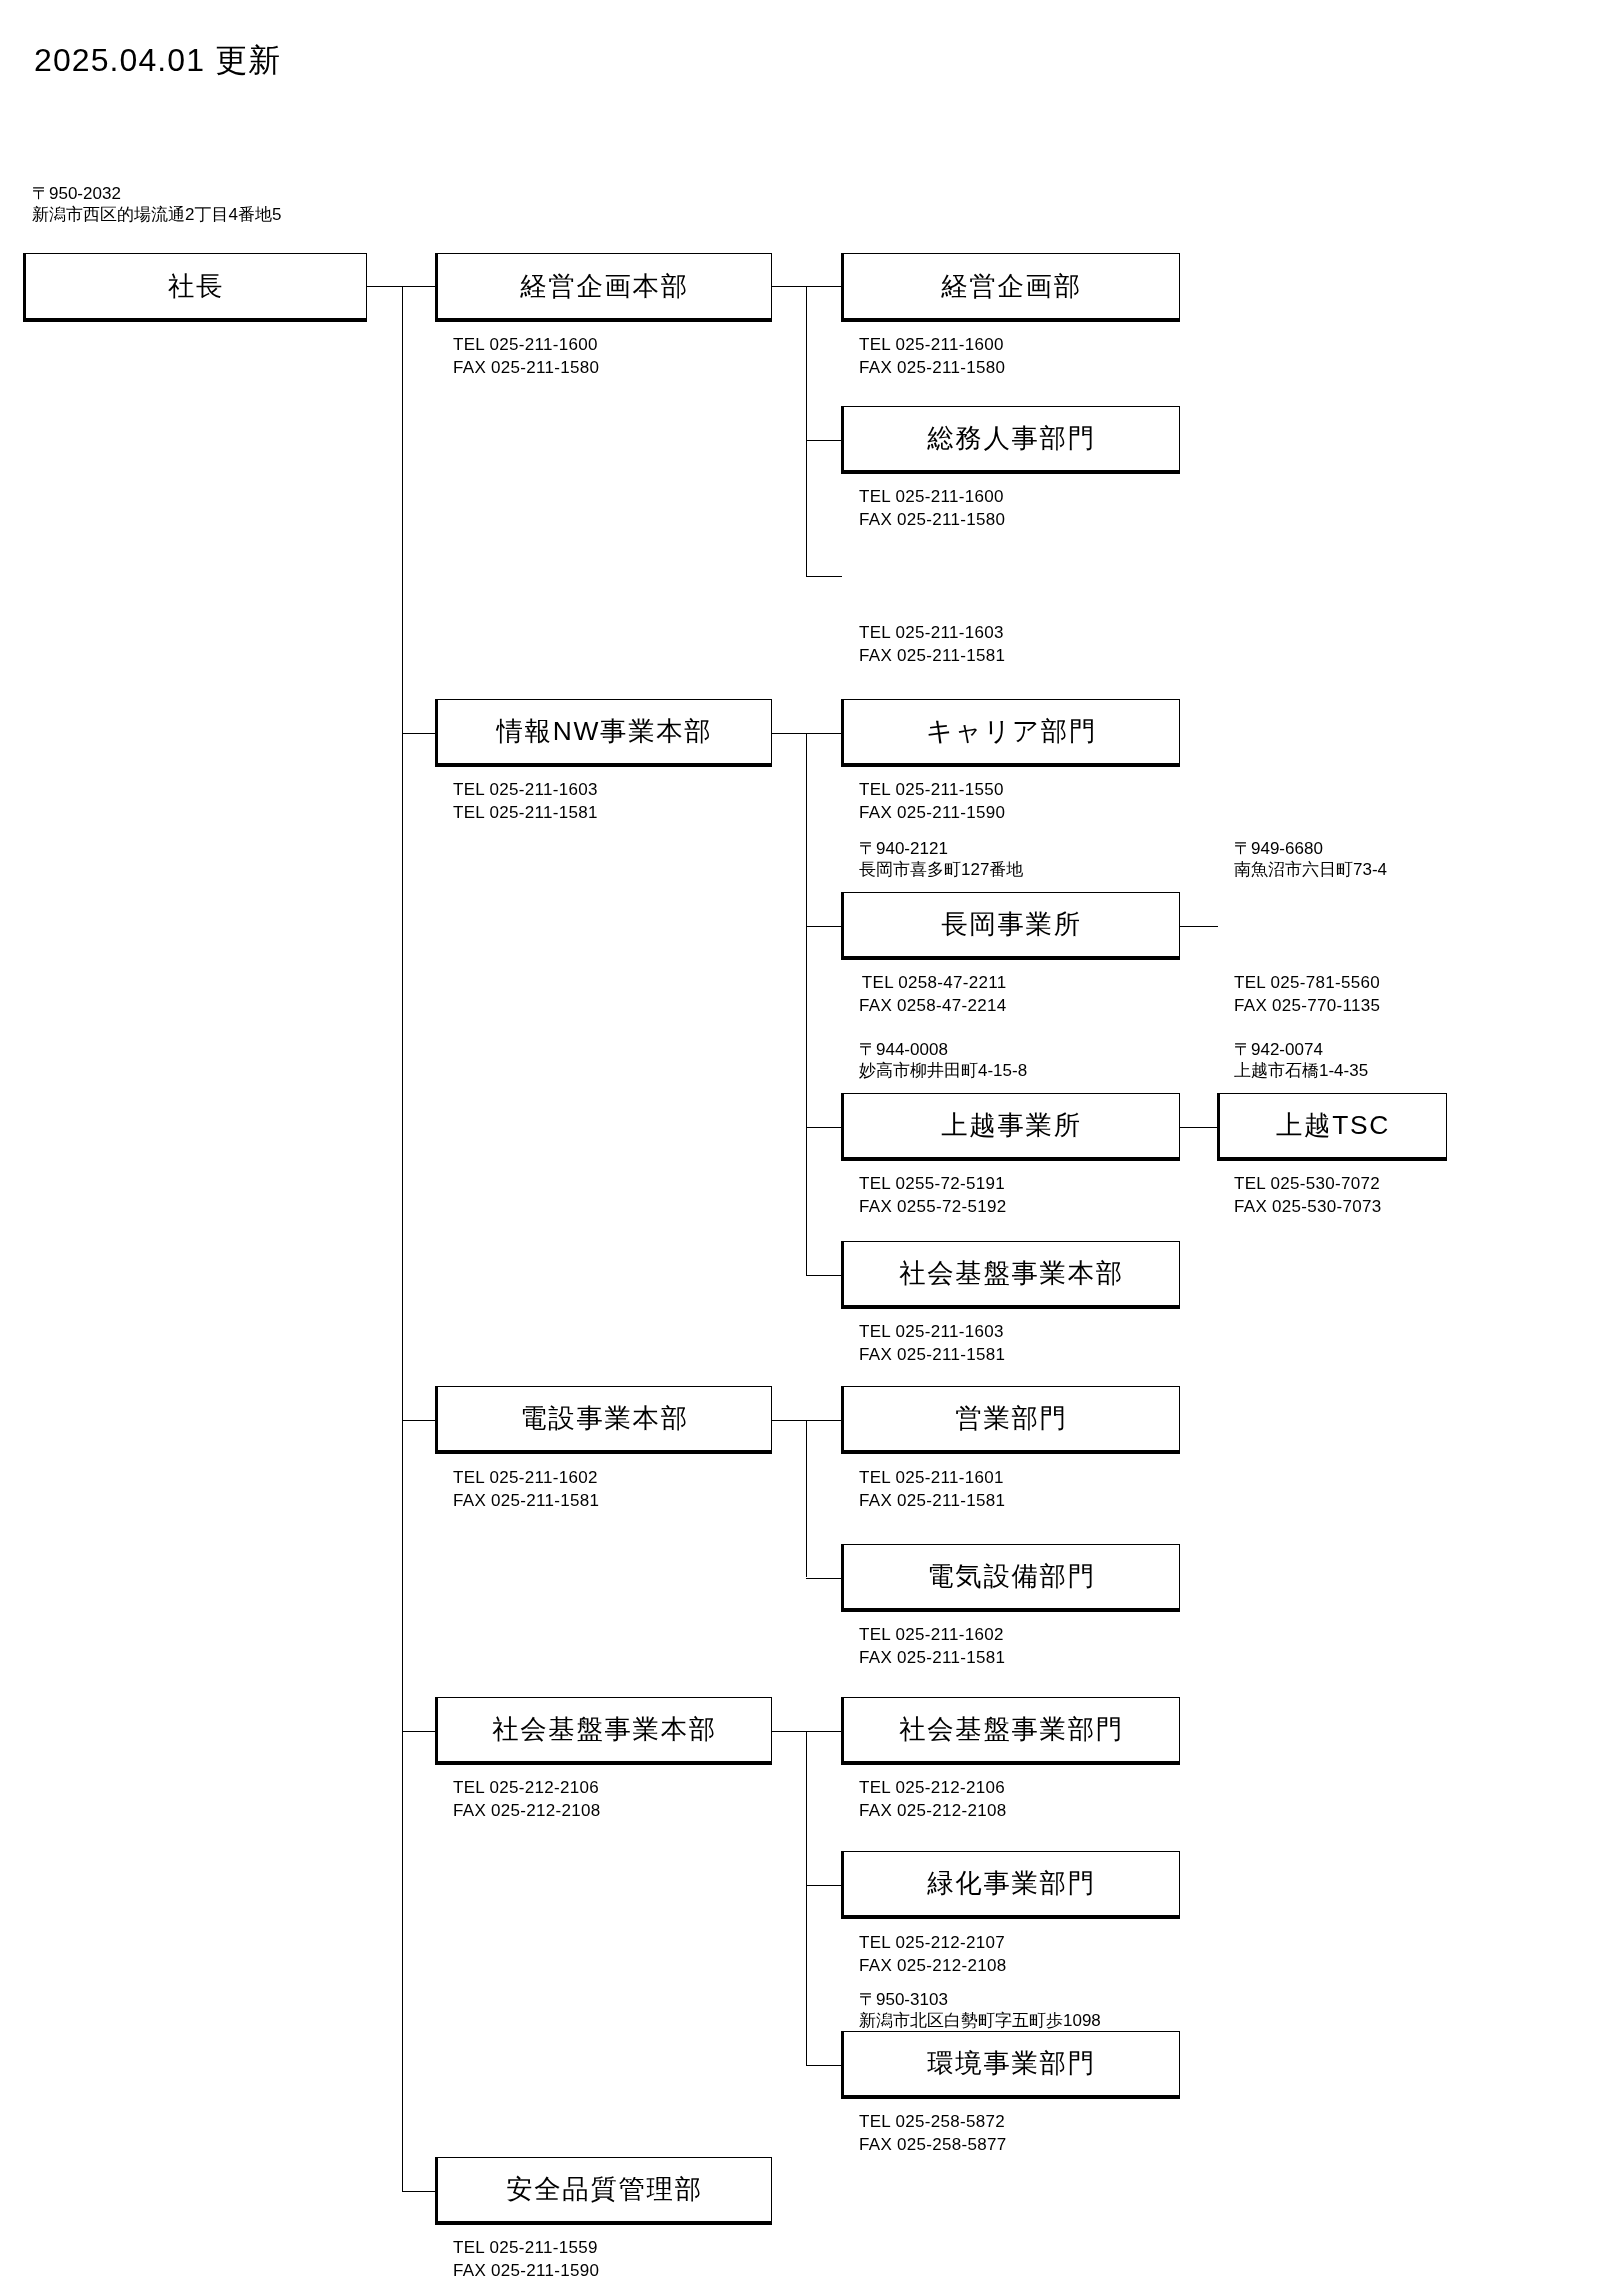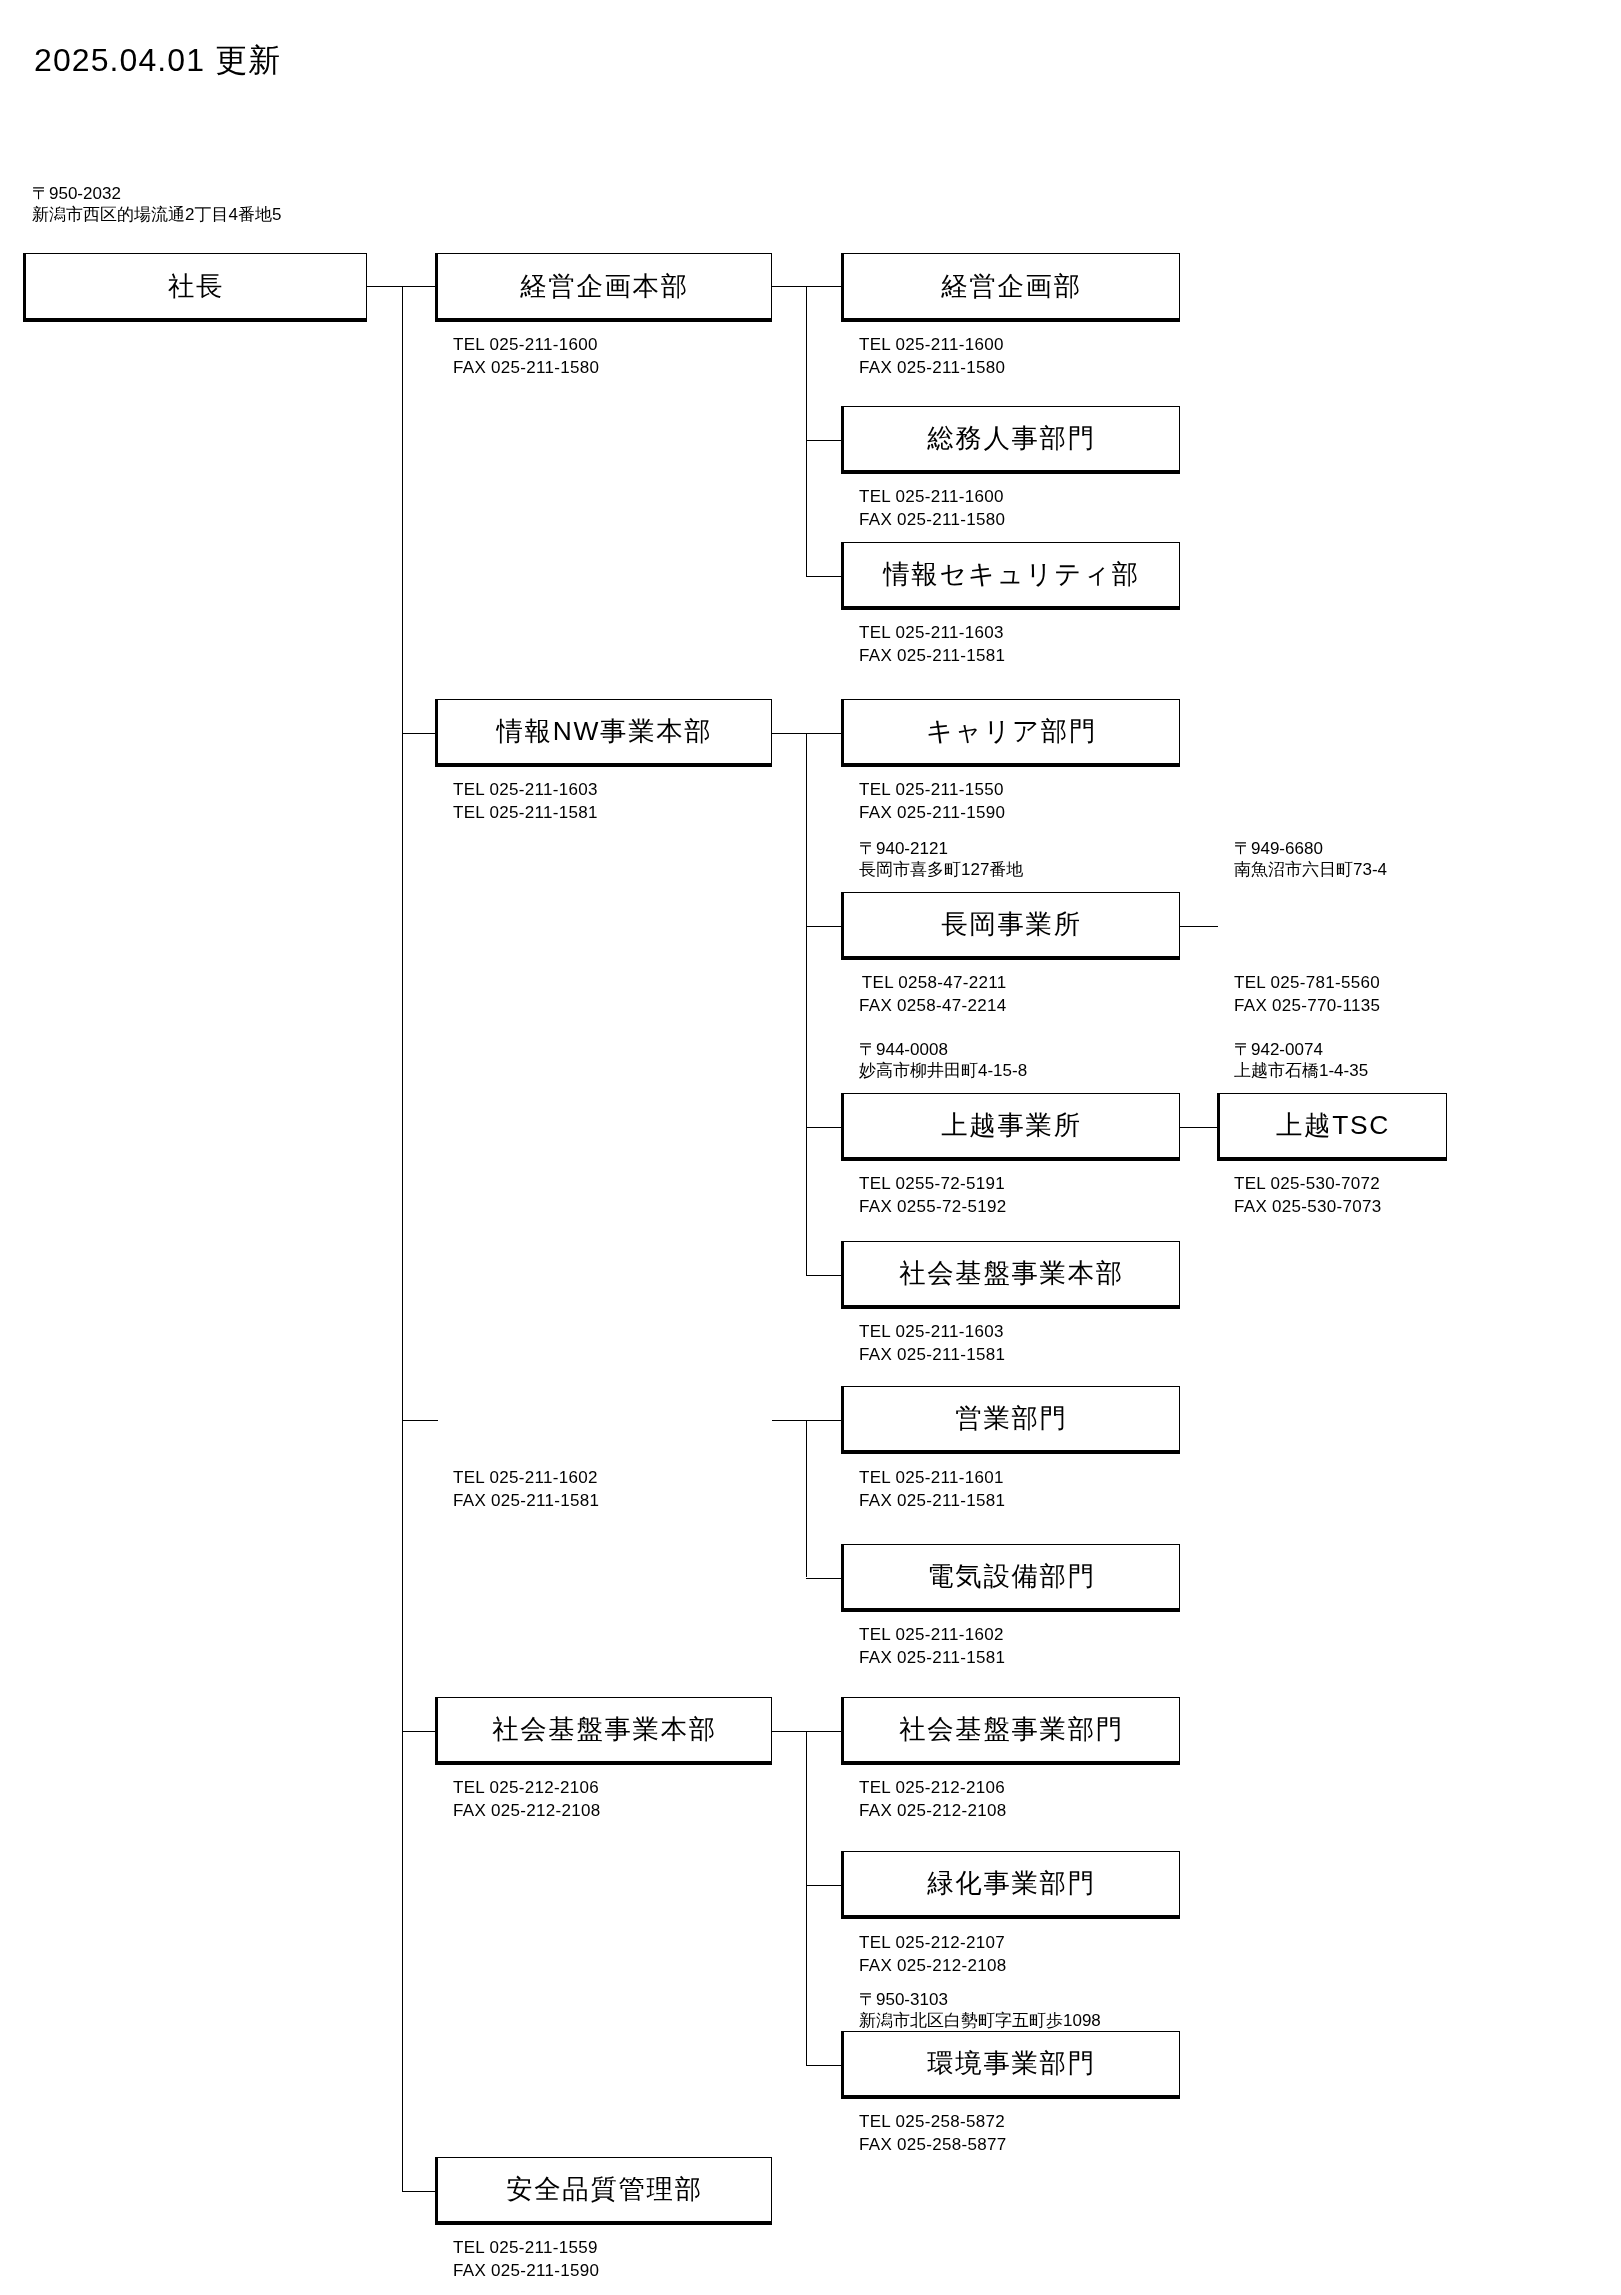--- a/index.html
+++ b/index.html
@@ -94,23 +94,20 @@
   </div>
 
   <div class="node" style="left:841px;top:406px;width:339px;height:68px;">
     <span>総務人事部門</span>
   </div>
   <div class="contact" style="left:859px;top:485px;">
     <span class="ln">TEL 025-211-1600</span>
     <span class="ln">FAX 025-211-1580</span>
   </div>
 
-  <div class="node" style="left:841px;top:542px;width:339px;height:68px;">
-    <span>情報セキュリティ部</span>
-  </div>
   <div class="contact" style="left:859px;top:621px;">
     <span class="ln">TEL 025-211-1603</span>
     <span class="ln">FAX 025-211-1581</span>
   </div>
 
   <div class="node" style="left:435px;top:699px;width:337px;height:68px;">
     <span>情報NW事業本部</span>
   </div>
   <div class="contact" style="left:453px;top:778px;">
     <span class="ln">TEL 025-211-1603</span>
@@ -175,20 +172,23 @@
   </div>
 
   <div class="node" style="left:841px;top:1241px;width:339px;height:68px;">
     <span>社会基盤事業本部</span>
   </div>
   <div class="contact" style="left:859px;top:1320px;">
     <span class="ln">TEL 025-211-1603</span>
     <span class="ln">FAX 025-211-1581</span>
   </div>
 
+  <div class="node" style="left:435px;top:1386px;width:337px;height:68px;">
+    <span>電設事業本部</span>
+  </div>
   <div class="contact" style="left:453px;top:1466px;">
     <span class="ln">TEL 025-211-1602</span>
     <span class="ln">FAX 025-211-1581</span>
   </div>
 
   <div class="node" style="left:841px;top:1386px;width:339px;height:68px;">
     <span>営業部門</span>
   </div>
   <div class="contact" style="left:859px;top:1466px;">
     <span class="ln">TEL 025-211-1601</span>

